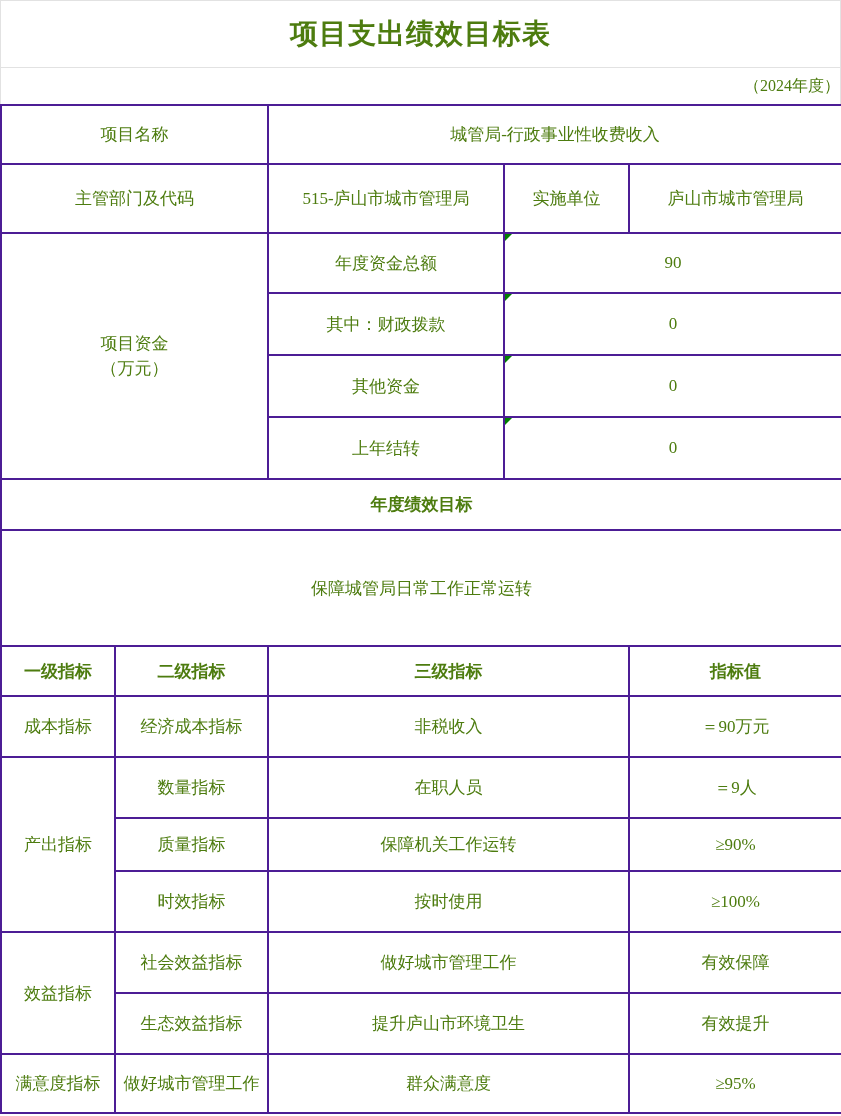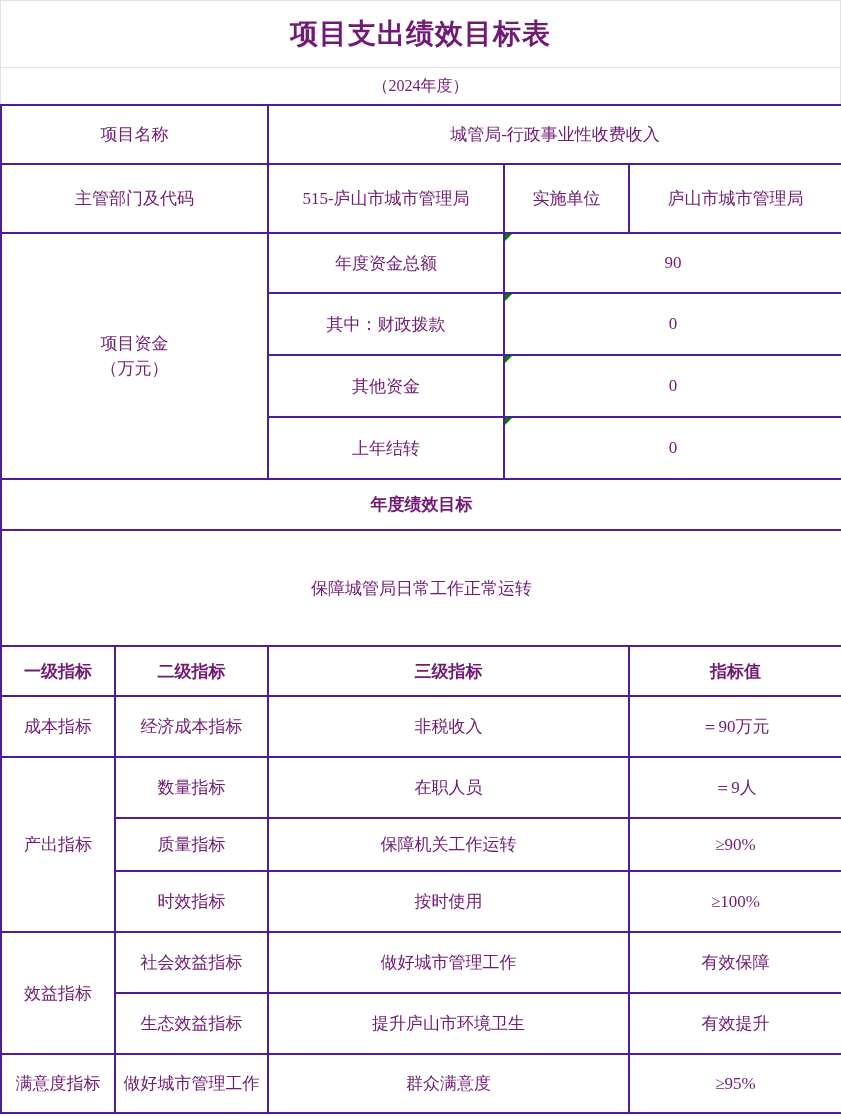--- a/index.html
+++ b/index.html
@@ -1,21 +1,21 @@
 <!DOCTYPE html>
 <html><head>
 <meta charset="utf-8">
 <style>
   * { margin: 0; padding: 0; box-sizing: border-box; }
   html, body { background: #ffffff; }
   .page {
     width: 841px;
     height: 1116px;
     background: #ffffff;
-    color: #701a75;
+    color: #4d7c0f;
     font-family: "Liberation Serif", "DejaVu Serif", serif;
     position: relative;
   }
   .title-block {
     height: 67px;
     border: 1px solid #e2e2e2;
     border-bottom: none;
     display: flex;
     align-items: center;
     justify-content: center;
@@ -24,21 +24,21 @@
     font-size: 28px;
     font-weight: bold;
     letter-spacing: 1px;
   }
   .subtitle-block {
     height: 37px;
     border: 1px solid #e2e2e2;
     border-bottom: none;
     display: flex;
     align-items: center;
-    justify-content: center;
+    justify-content: flex-end;
   }
   .subtitle-text { font-size: 16px; }
   table.main {
     width: 841px;
     border-collapse: collapse;
     table-layout: fixed;
   }
   table.main td {
     border: 2px solid #4c1d95;
     text-align: center;

